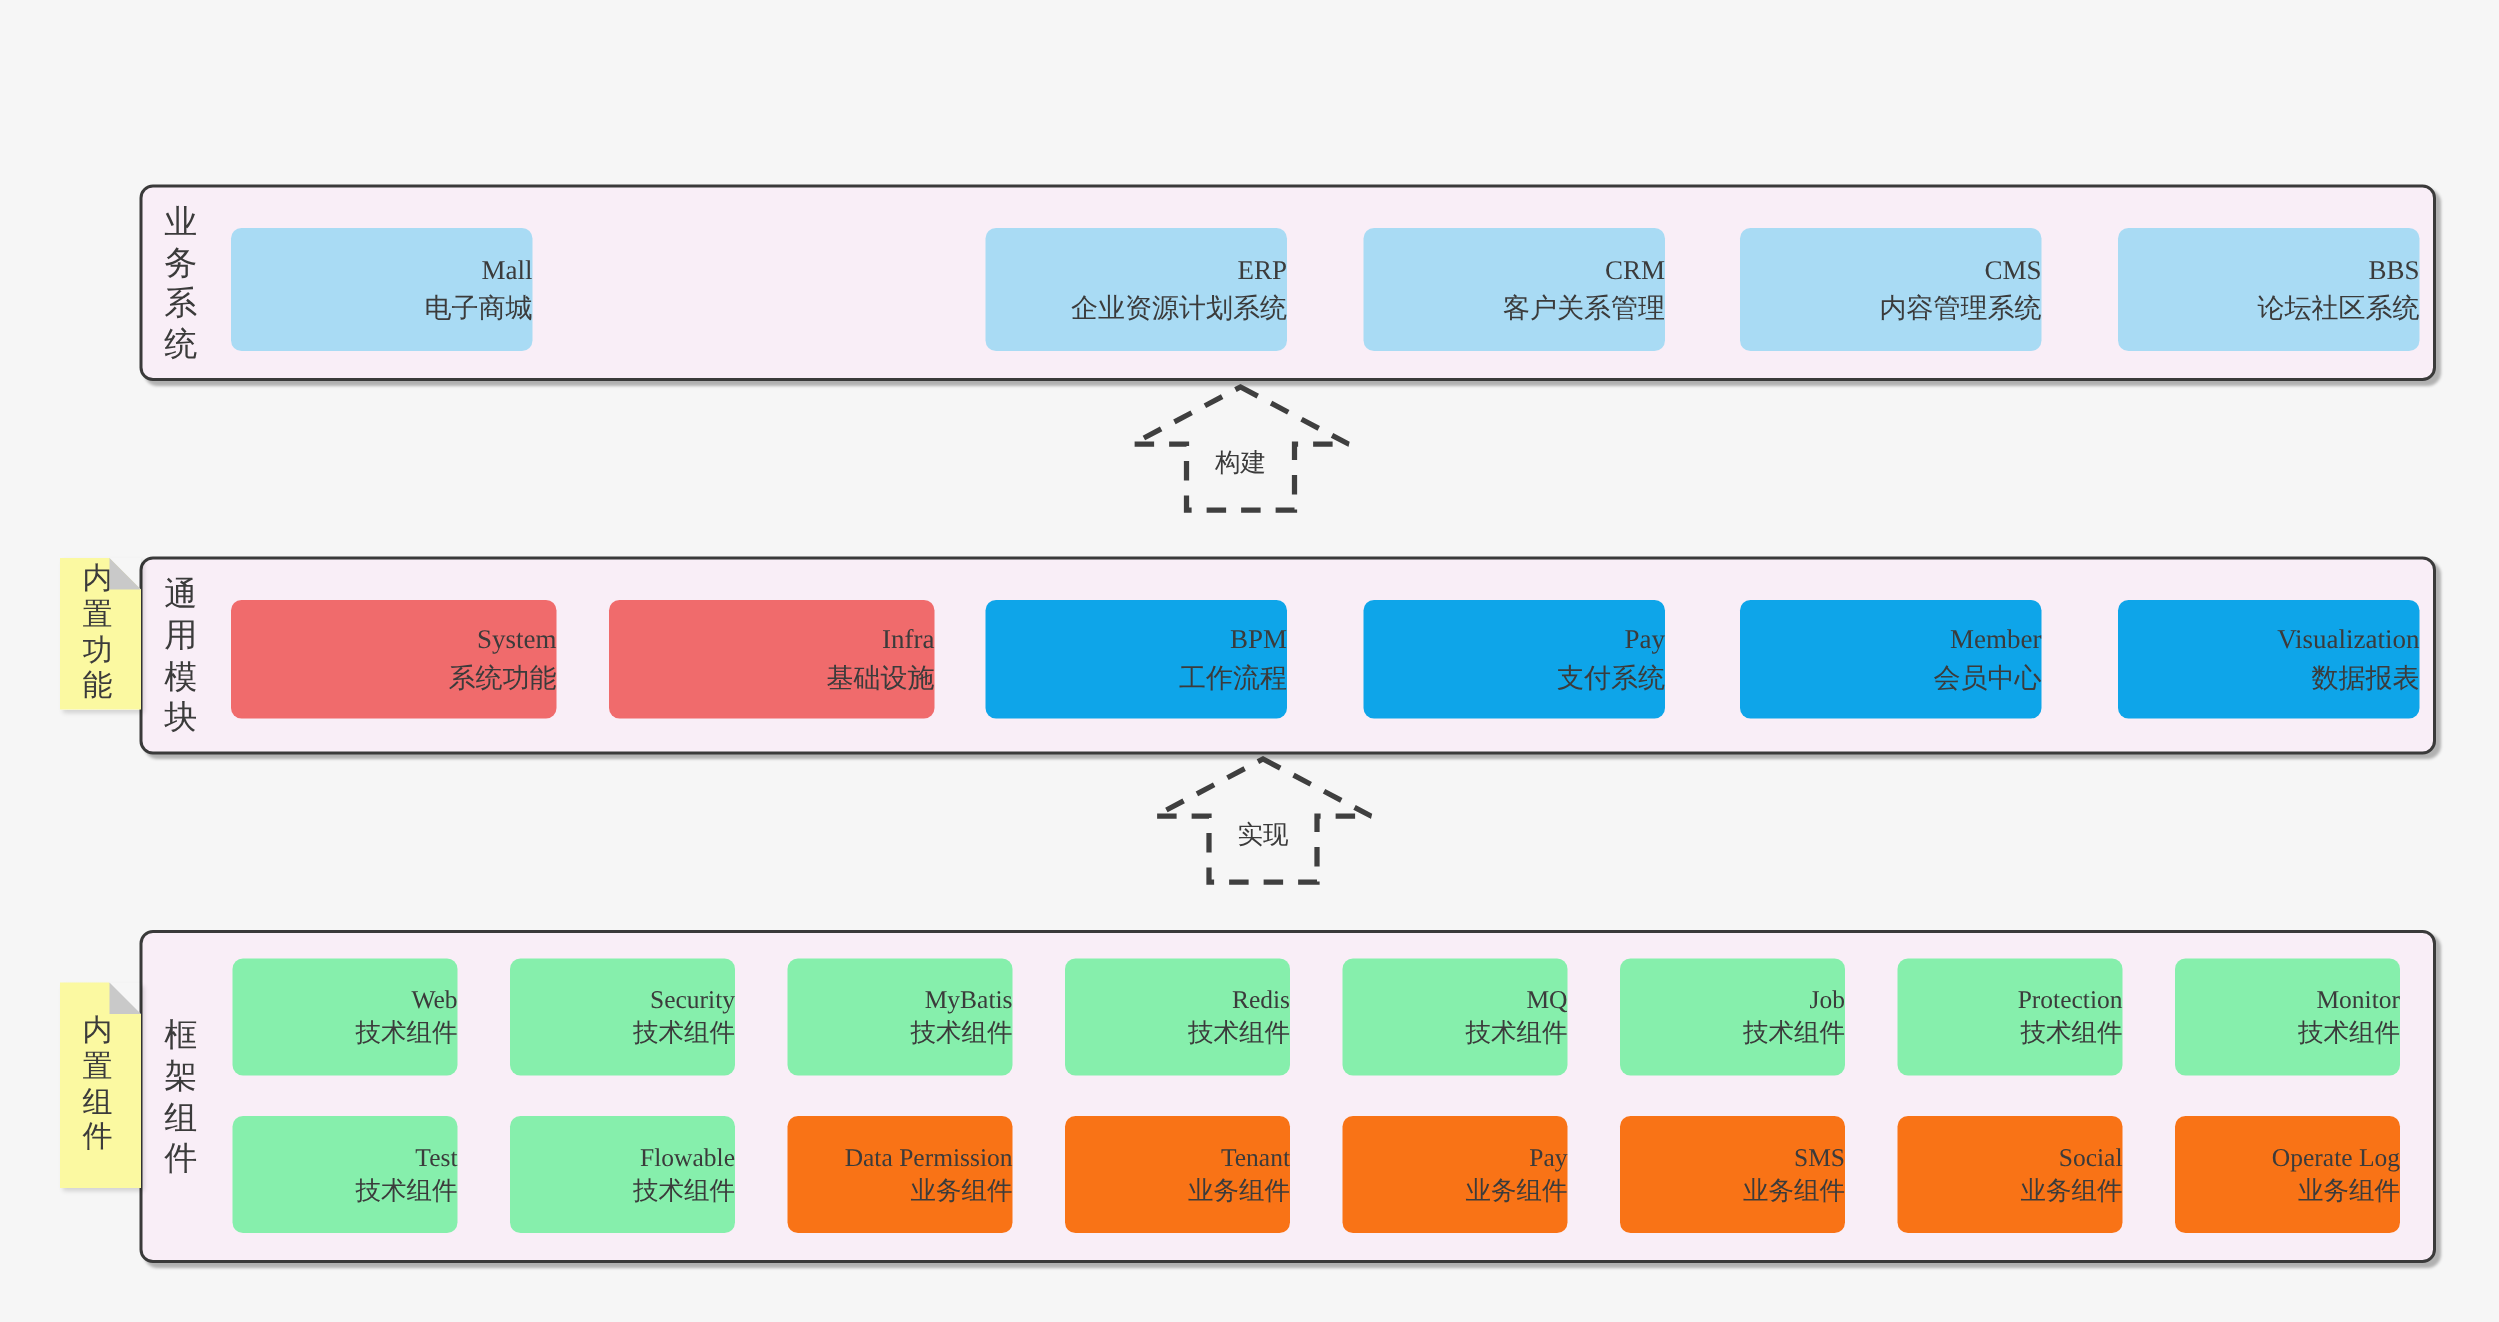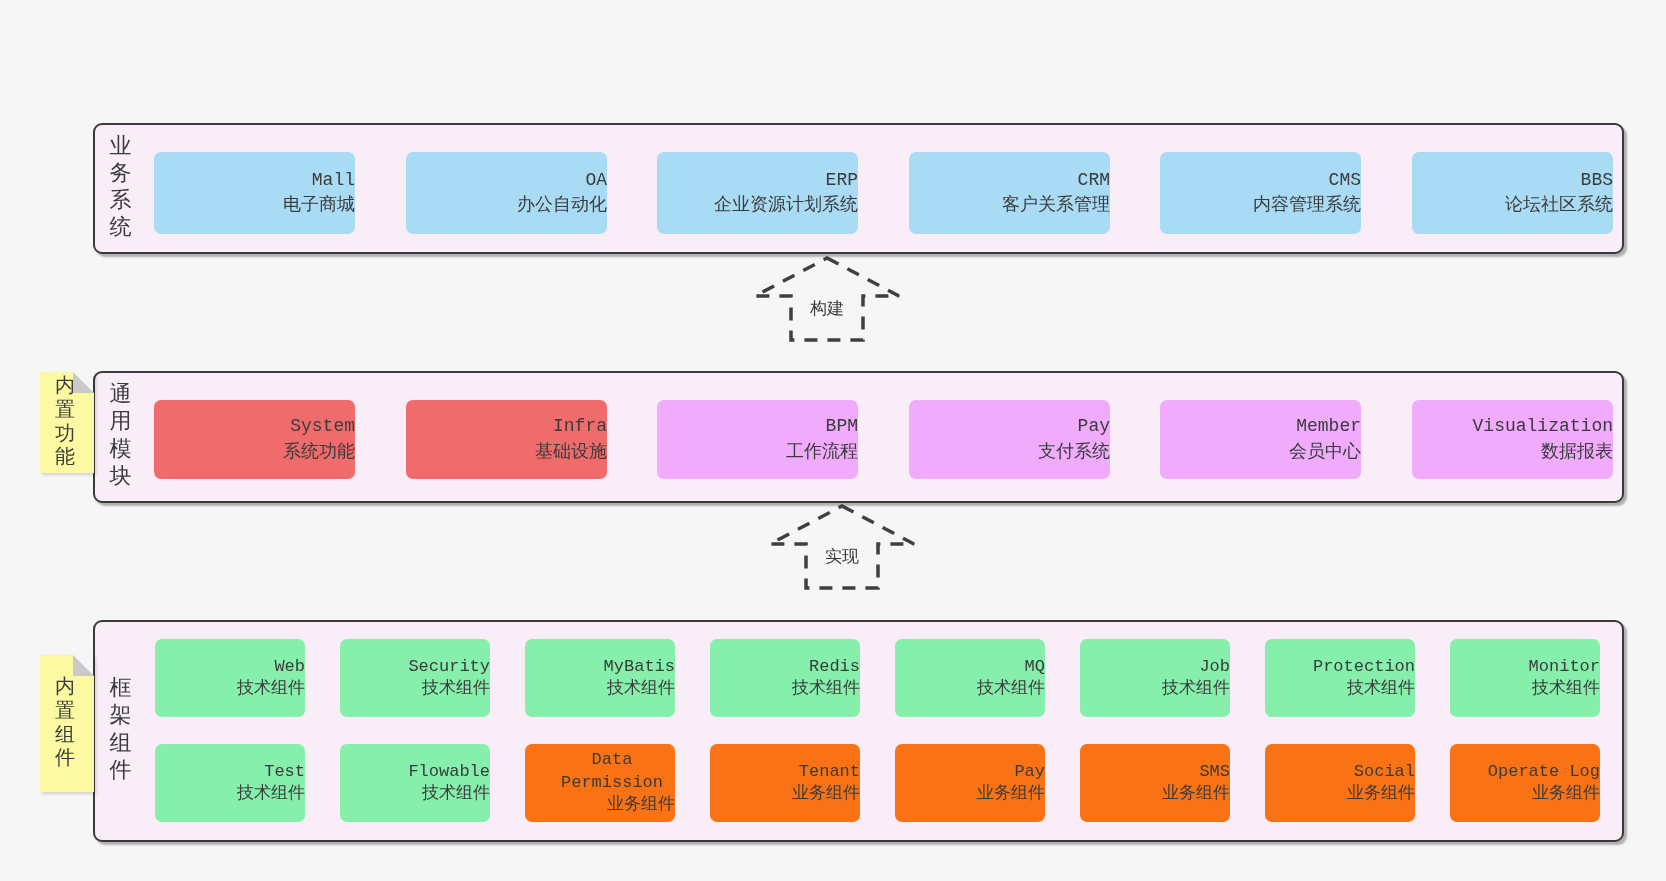--- a/index.html
+++ b/index.html
@@ -1,37 +1,37 @@
 <!DOCTYPE html>
 <html><head>
 <meta charset="utf-8">
 <style>
   html,body{margin:0;padding:0;background:#f6f6f6;}
   .stage{position:relative;width:1666px;height:881px;background:#f6f6f6;overflow:hidden;
-         font-family:Liberation Mono, monospace;color:#3b3b3b;}
+         font-family:Liberation Serif, serif;color:#3b3b3b;}
   .container{position:absolute;left:93px;width:1527px;background:#f9eef7;
              border:2px solid #3a3a3a;border-radius:9px;
              box-shadow:3px 3px 2px rgba(0,0,0,0.28);}
   #layer-business{top:123px;height:127px;}
   #layer-modules{top:371px;height:128px;}
   #layer-components{top:620px;height:218px;}
   .vlabel{position:absolute;left:12px;top:50%;transform:translateY(-50%);
           width:27px;text-align:center;word-break:break-all;
           font-size:22px;line-height:1.24;color:#3b3b3b;}
   .box{position:absolute;border-radius:7px;display:flex;flex-direction:column;
        align-items:flex-end;justify-content:center;text-align:center;
        font-size:18px;line-height:1.4;}
   .b1{top:27px;height:82px;width:201px;}
   .m1{top:27px;height:79px;width:201px;}
   .c1{top:17px;height:78px;width:150px;font-size:17px;line-height:1.32;}
   .c2{top:122px;height:78px;width:150px;font-size:17px;line-height:1.32;}
   .c1 .t,.c2 .t{max-width:126px;}
   .blue{background:#a9dbf4;}
-  .red{background:#f06b6c;}
-  .pink{background:#f0abfc;}
+  .red{background:#f06b6c;padding-left:16px;}
+  .pink{background:#0ea5e9;}
   .green{background:#86efac;}
   .lgreen{background:#f97316;}
   .note{position:absolute;width:54px;z-index:5;
         background:linear-gradient(225deg,transparent 15px,#fbf9a1 0);
         box-shadow:2px 2px 3px rgba(0,0,0,0.15);
         display:flex;align-items:center;justify-content:center;}
   #note-modules{left:40px;top:372px;height:101px;}
   #note-components{left:40px;top:655px;height:137px;}
   .fold{position:absolute;top:0;right:0;width:0;height:0;
         border-left:21px solid #c9c9c9;border-top:21px solid transparent;}
@@ -48,24 +48,20 @@
 <body>
 
 <div class="stage">
 
   <div class="container" id="layer-business">
     <div class="vlabel">业务系统</div>
     <div class="box b1 blue" style="left:59px">
       <div class="t">Mall</div>
       <div class="s">电子商城</div>
     </div>
-    <div class="box b1 blue" style="left:311px">
-      <div class="t">OA</div>
-      <div class="s">办公自动化</div>
-    </div>
     <div class="box b1 blue" style="left:562px">
       <div class="t">ERP</div>
       <div class="s">企业资源计划系统</div>
     </div>
     <div class="box b1 blue" style="left:814px">
       <div class="t">CRM</div>
       <div class="s">客户关系管理</div>
     </div>
     <div class="box b1 blue" style="left:1065px">
       <div class="t">CMS</div>

